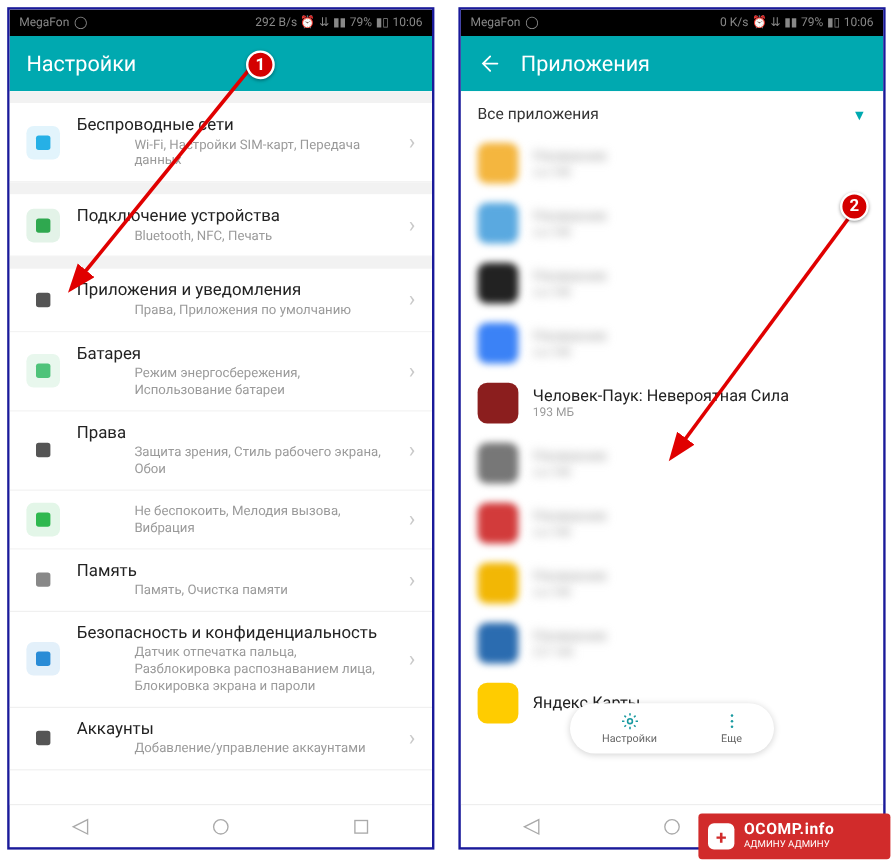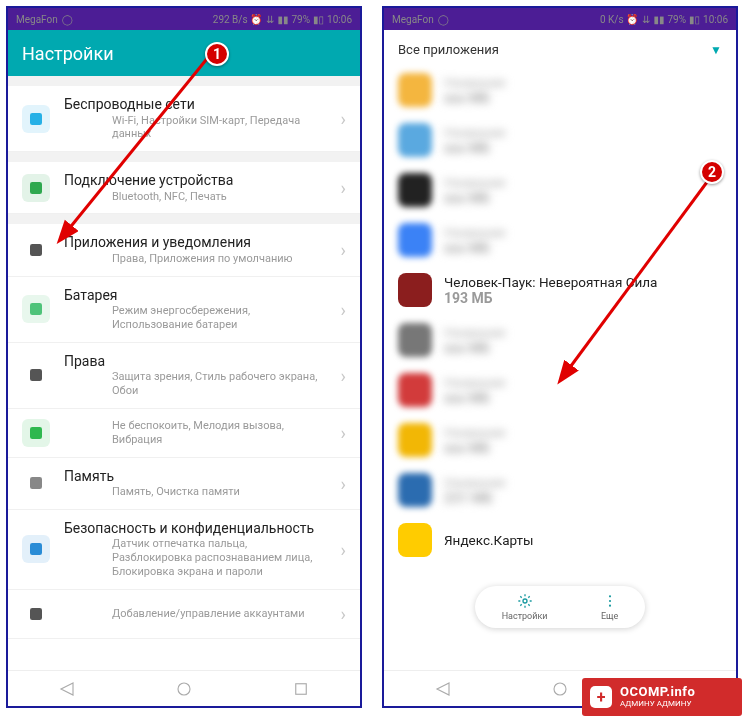--- a/index.html
+++ b/index.html
@@ -21,21 +21,21 @@
     height: 702px;
     border: 2px solid #1a1a9a;
     background: #fff;
     display: flex;
     flex-direction: column;
     position: relative;
     overflow: hidden;
   }
   .statusbar {
     height: 22px;
-    background: #4c1d95;
+    background: #000000;
     color: #888;
     font-size: 10px;
     display: flex;
     align-items: center;
     padding: 0 8px;
     justify-content: space-between;
   }
   .statusbar .left { display: flex; align-items: center; gap: 4px; }
   .statusbar .right { display: flex; align-items: center; gap: 3px; }
   .titlebar {
@@ -90,21 +90,21 @@
     display: flex;
     align-items: center;
     padding: 8px 14px;
     gap: 12px;
   }
   .app-row .appicon {
     width: 34px; height: 34px; border-radius: 8px; flex-shrink: 0;
   }
   .app-row .apptxt { flex:1; }
   .app-row .apptitle { font-size: 13.5px; color: #222; line-height:1.2;}
-  .app-row .appsub { font-size: 14px; color: #9a9a9a; font-weight: bold; }
+  .app-row .appsub { font-size: 10px; color: #9a9a9a; }
   .blur .apptitle, .blur .appsub {
     filter: blur(4px);
     color: #aaa;
   }
   .blur .appicon { filter: blur(3px); }
   .navbar {
     height: 36px;
     border-top: 1px solid #eee;
     display: flex;
     align-items: center;
@@ -298,20 +298,21 @@
             </div>
             <div class="chev">›</div>
           </div>
           <div class="row">
             <div class="icon" style="background:#55522;">
               <svg width="18" height="18" viewBox="0 0 24 24">
                 <rect x="4" y="4" width="16" height="16" rx="3" fill="#555"></rect>
               </svg>
             </div>
             <div class="txt">
+              <div class="title">Аккаунты</div>
               <div class="sub">Добавление/управление аккаунтами</div>
             </div>
             <div class="chev">›</div>
           </div>
         </div>
     </div>
     <div class="navbar">
       <svg class="navbtn" viewBox="0 0 24 24">
           <path d="M4 4 L20 12 L4 20 Z" fill="none" stroke="#aaa" stroke-width="1.5" transform="scale(-1,1) translate(-24,0)"></path>
         </svg>
@@ -332,20 +333,26 @@
       </div>
       <div class="right">
         <span>0 K/s</span>
         <span>⏰</span>
         <span>⇊</span>
         <span>▮▮</span>
         <span>79%</span>
         <span>▮▯</span>
         <span>10:06</span>
       </div>
+    </div>
+    <div class="titlebar">
+      <svg class="back-arrow" viewBox="0 0 24 24">
+          <path d="M14 4 L6 12 L14 20 M6 12 H22" stroke="#fff" stroke-width="2" fill="none" stroke-linecap="round"></path>
+        </svg>
+      <span>Приложения</span>
     </div>
     <div class="content">
       <div class="apps-filter">
         <span>Все приложения</span>
         <span class="tri">▼</span>
       </div>
       <div id="right-rows">
           <div class="app-row blur">
             <div class="appicon" style="background:#f4b63f;"></div>
             <div class="apptxt">

